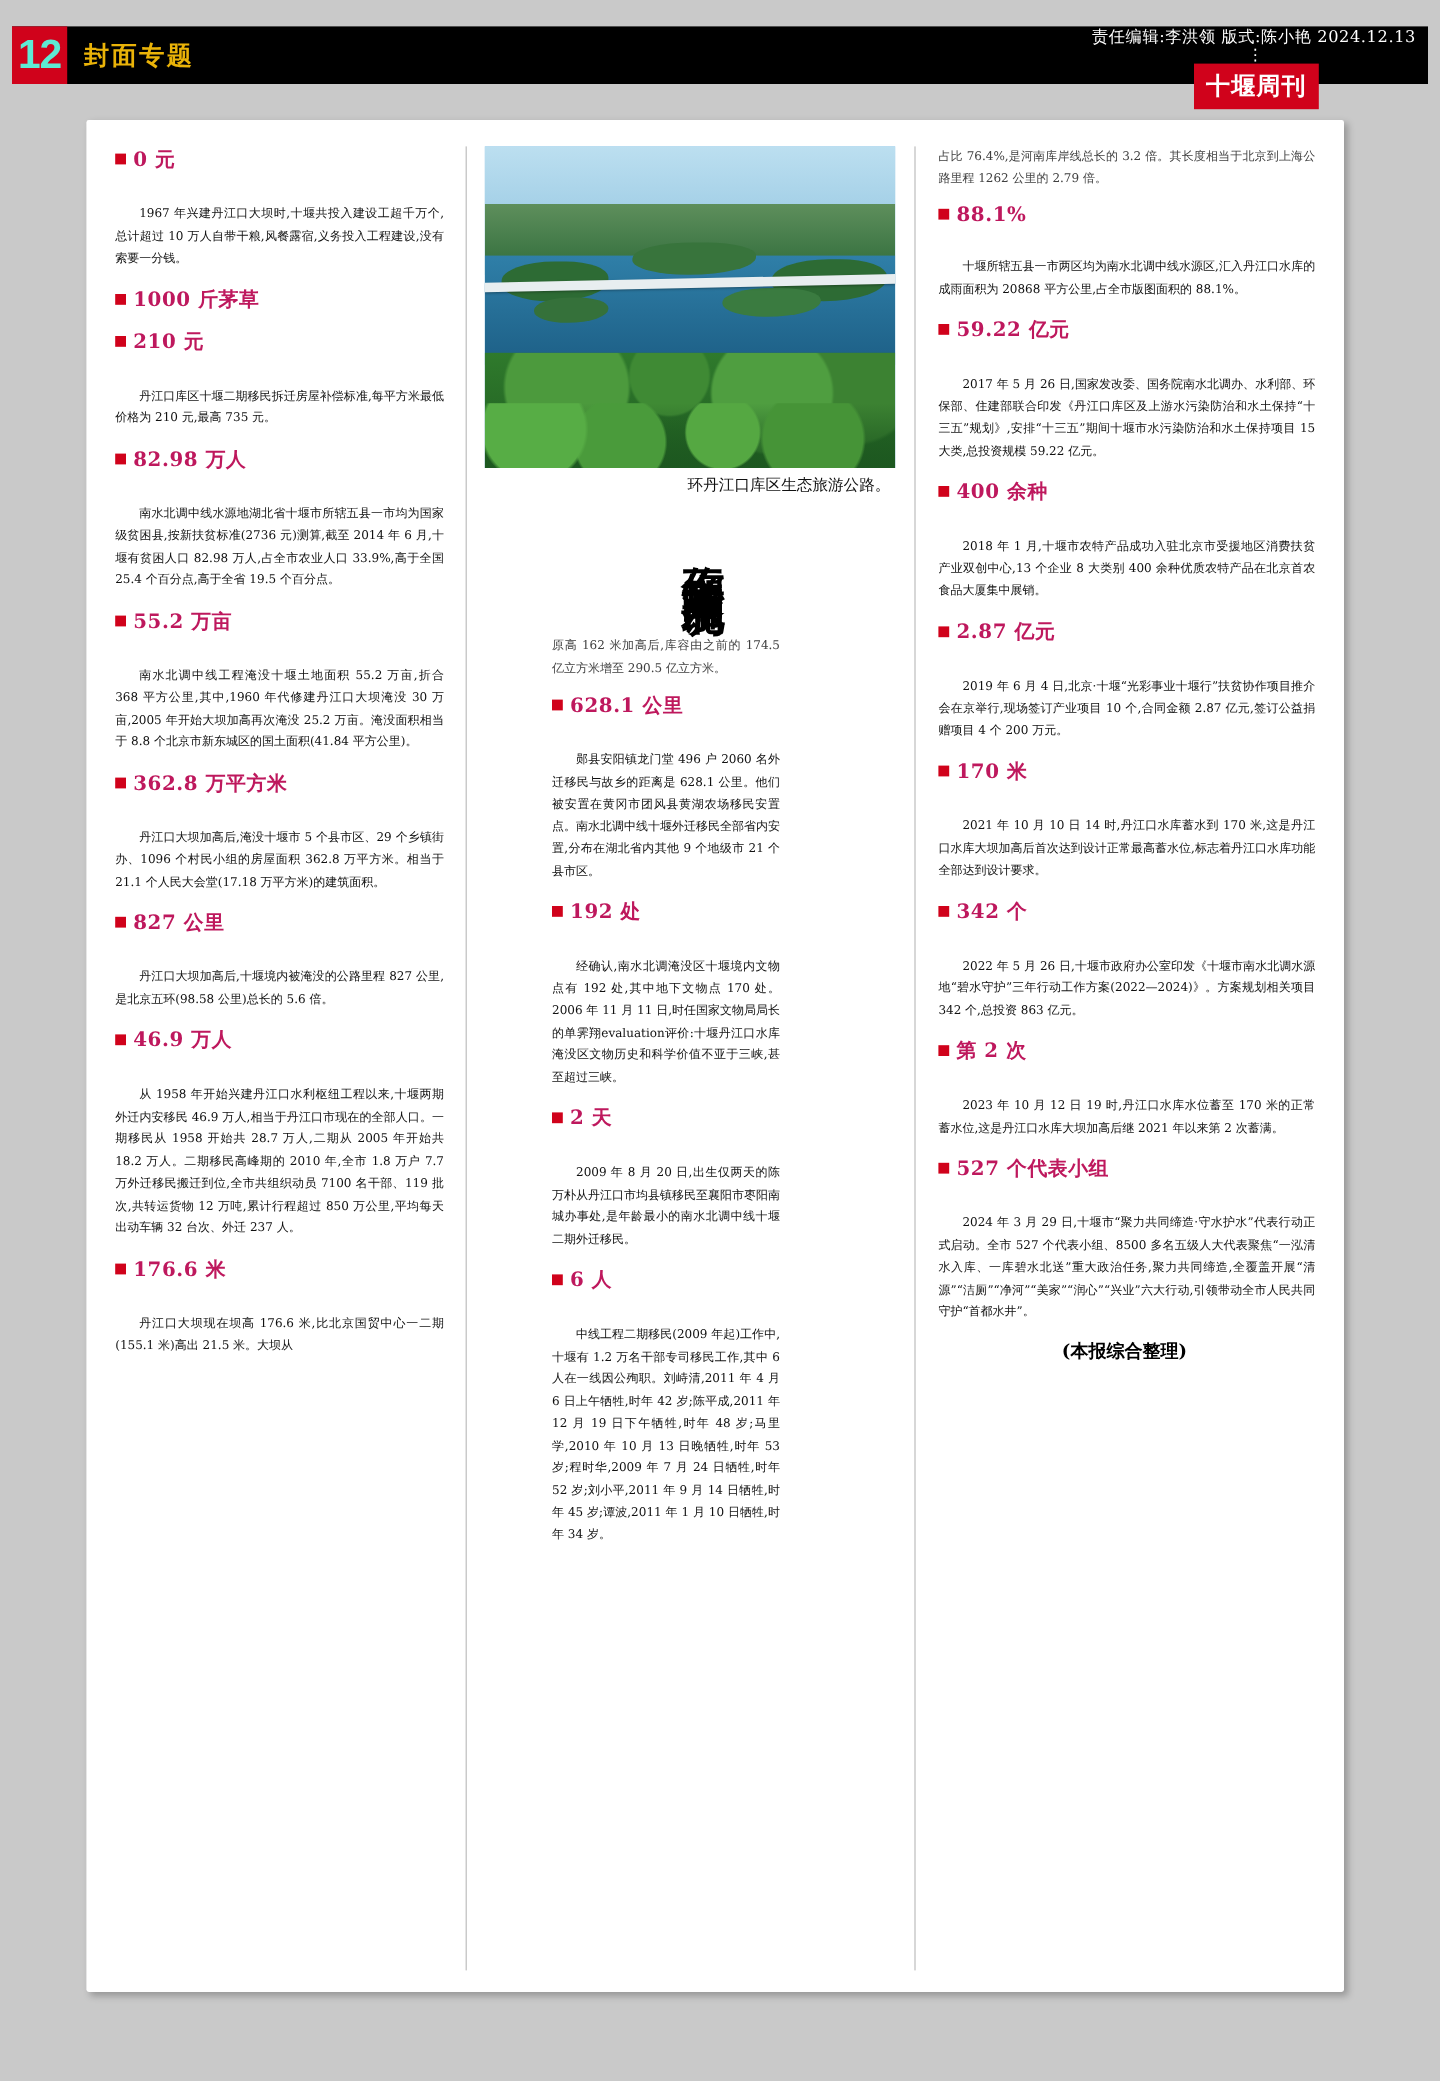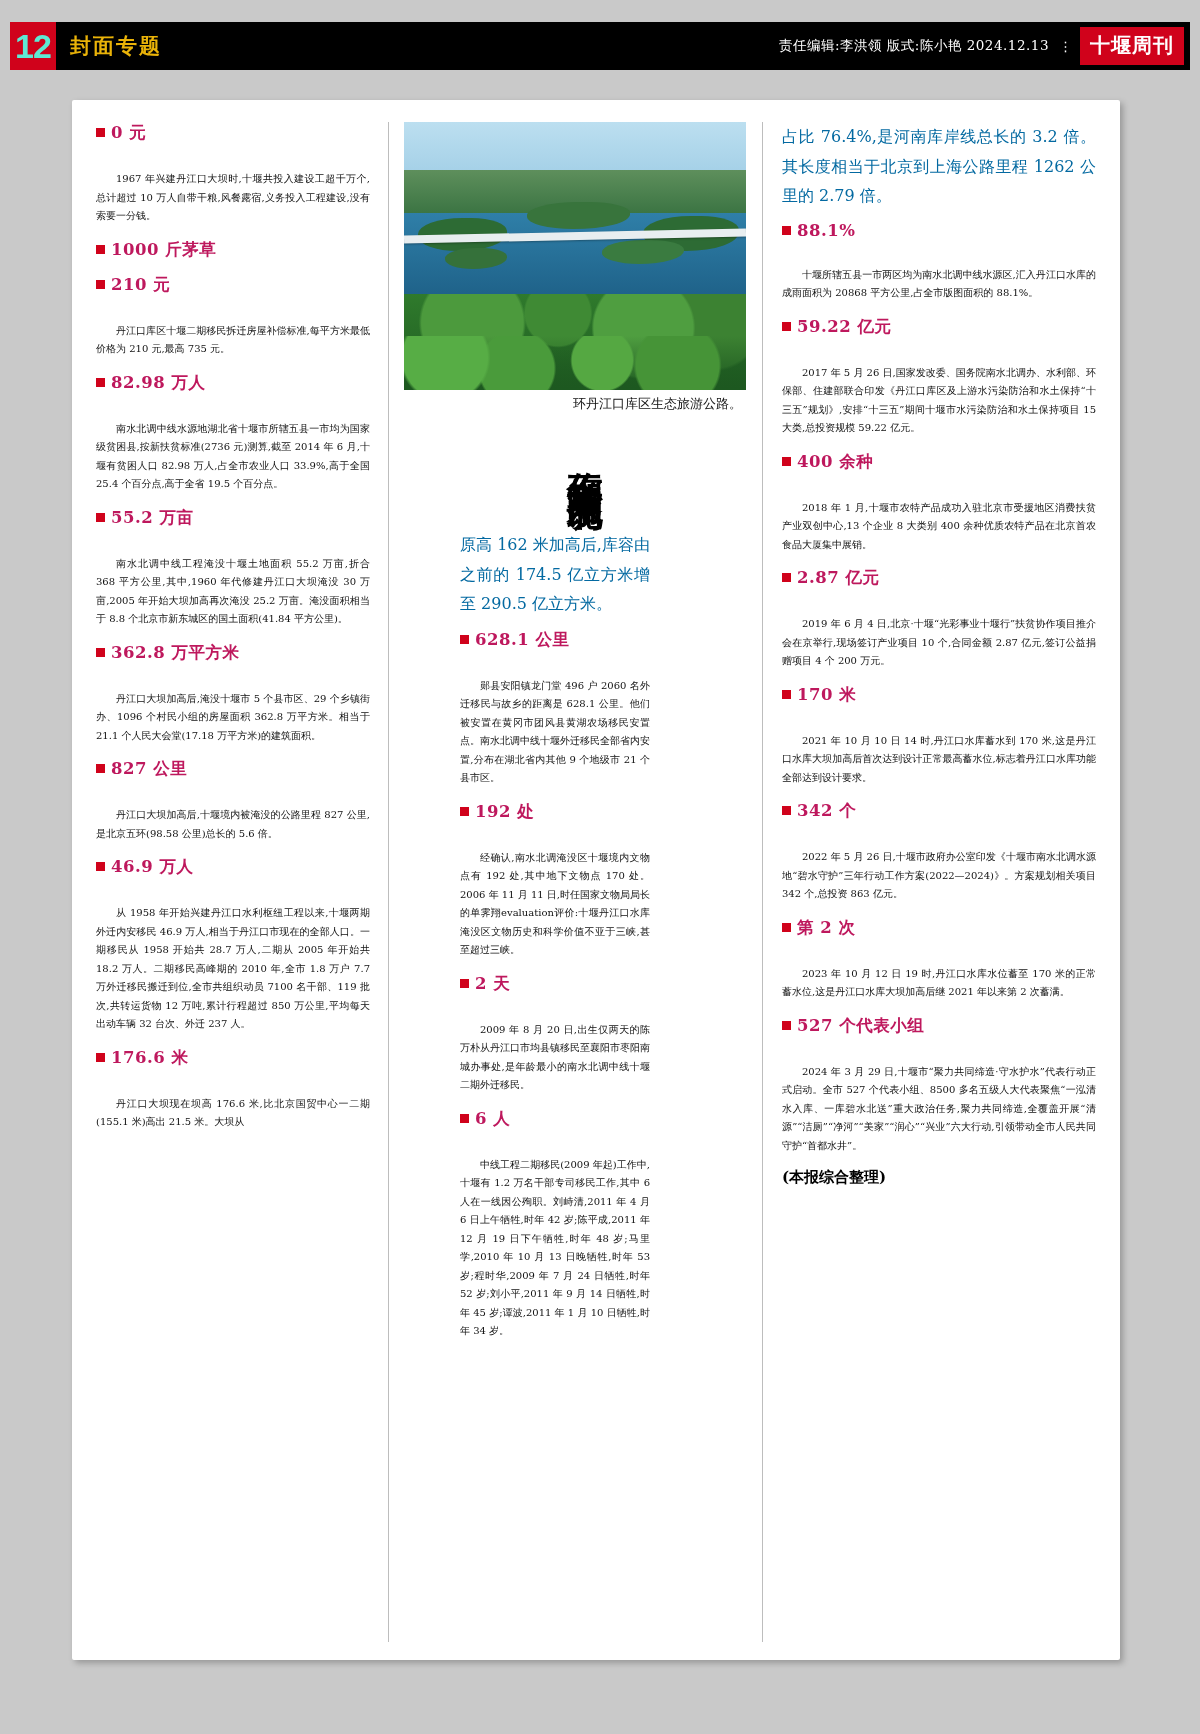--- a/index.html
+++ b/index.html
@@ -48,20 +48,21 @@
     font-weight: bold;
     margin-left: 14px;
     letter-spacing: 2px;
     font-family: "DejaVu Serif", serif;
   }
   .header-right {
     margin-left: auto;
     display: flex;
     align-items: center;
     height: 48px;
+    flex-direction: column;
   }
   .header-credits {
     color: #fff;
     font-size: 13.5px;
     letter-spacing: 0.5px;
     margin-right: 10px;
     font-family: "DejaVu Serif", serif;
   }
   .header-dots {
     color: #fff;
@@ -214,31 +215,31 @@
     font-family: "DejaVu Serif", "Liberation Serif", serif;
     display: block;
     text-align: left;
   }
   .vtitle-wrap {
     display: flex;
     justify-content: flex-start;
     padding-left: 22px;
   }
   .credit {
-    text-align: left;
+    text-align: center;
     font-size: 15px;
     font-weight: bold;
     margin-top: 10px;
     padding-right: 4px;
   }
   .col-top-text {
-    font-size: 16px;
+    font-size: 10px;
     line-height: 1.85;
     text-align: justify;
-    color: #0369a1;
+    color: #404040;
   }
 </style>
 </head>
 <body>
 
 <div class="page">
 
   <div class="header">
     <div class="page-num">12</div>
     <div class="header-title">封面专题</div>

